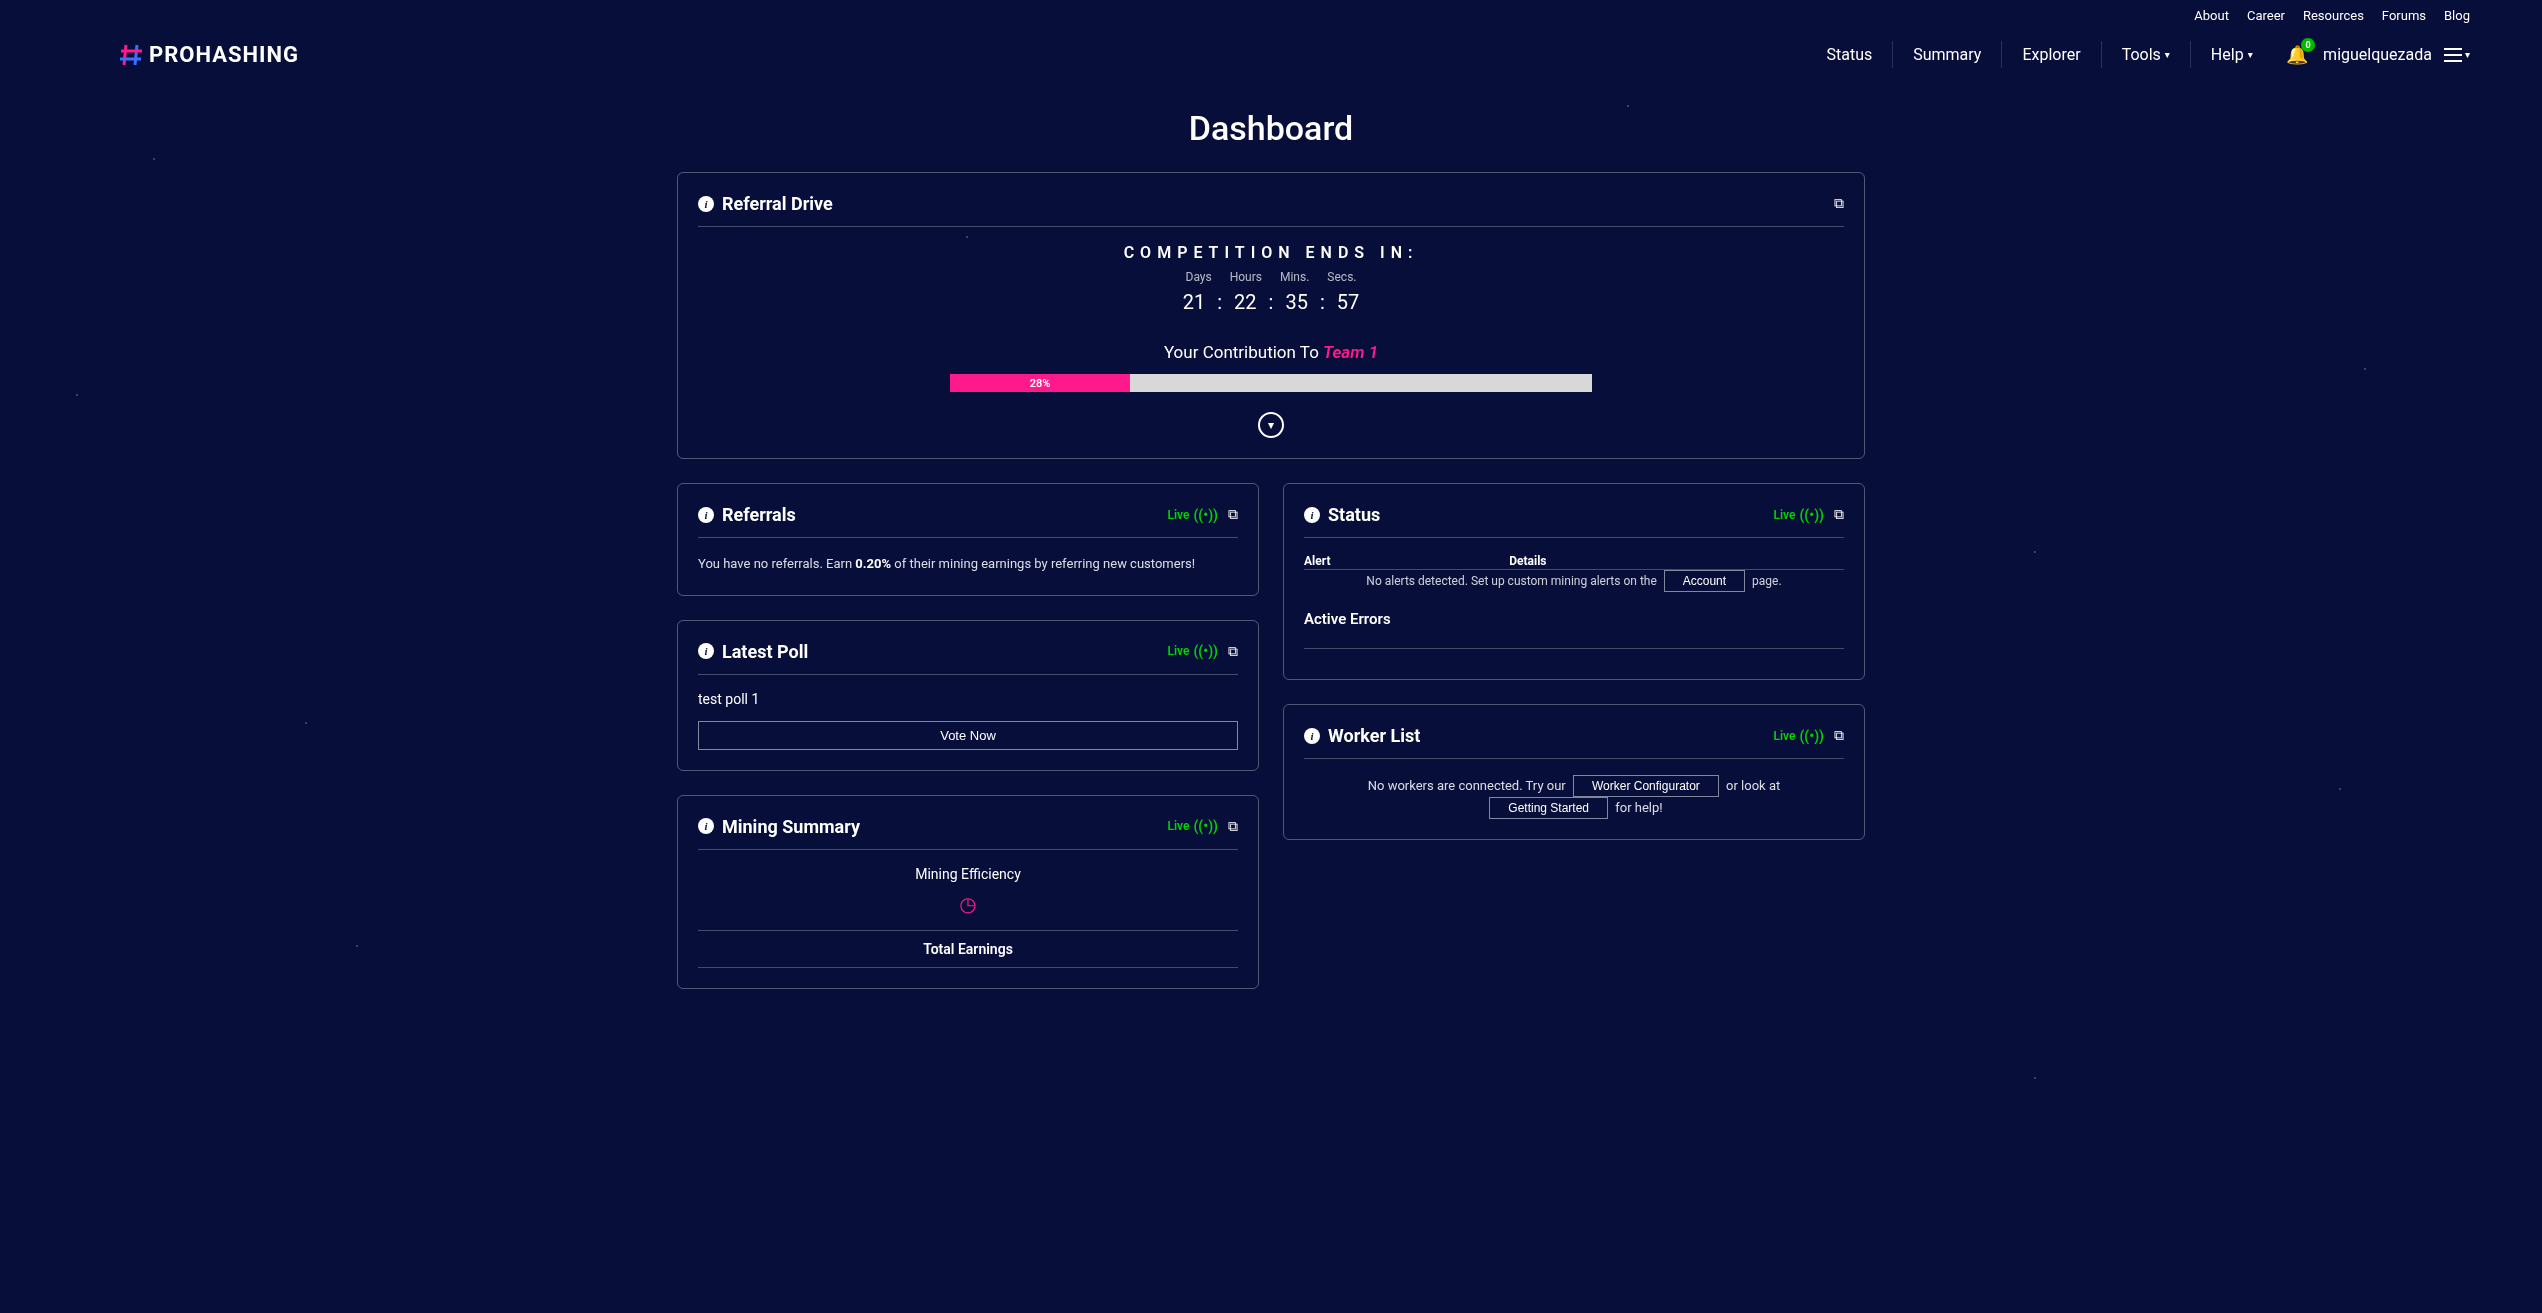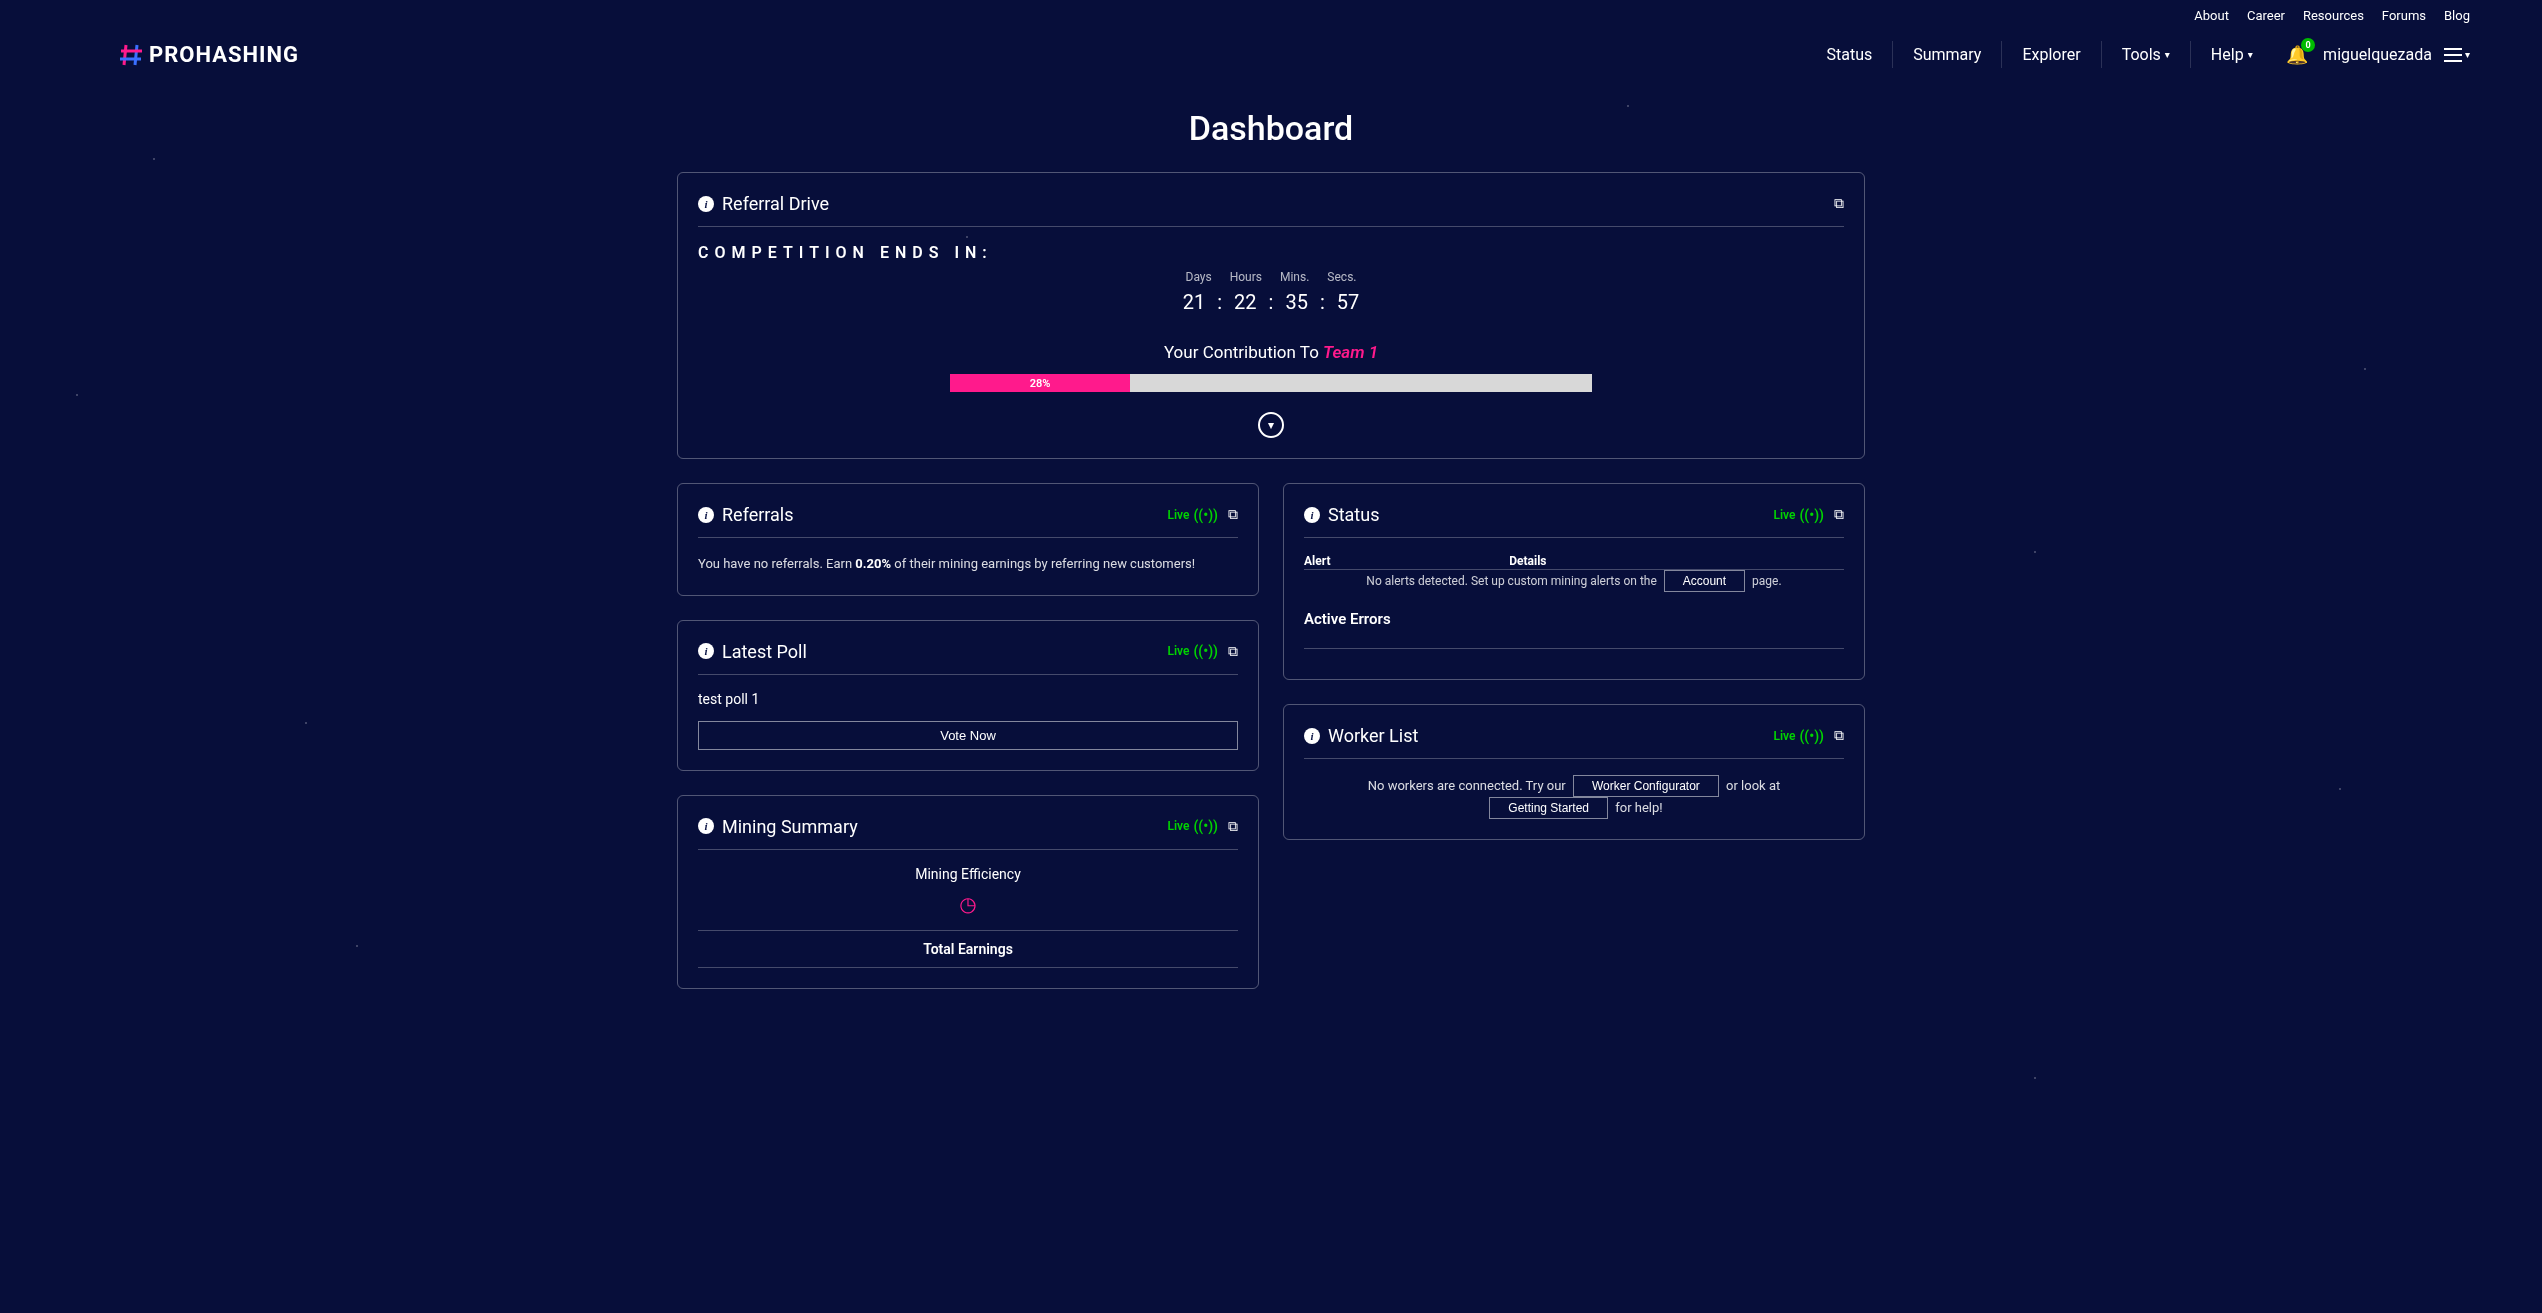--- a/index.html
+++ b/index.html
@@ -65,29 +65,29 @@
       display: flex; align-items: center; justify-content: space-between;
       border-bottom: 1px solid rgba(255,255,255,0.25);
       padding-bottom: 12px; margin-bottom: 16px;
     }
     .panel-title-area { display: flex; align-items: center; gap: 8px; }
     .info-icon {
       width: 16px; height: 16px; border-radius: 50%; background: #fff; color: #0a1445;
       display: inline-flex; align-items: center; justify-content: center;
       font-size: 11px; font-weight: bold; font-style: italic; font-family: Georgia, serif;
     }
-    .panel-title { font-size: 18px; font-weight: 400; }
+    .panel-title { font-size: 18px; font-weight: 700; }
     .panel-actions { display: flex; align-items: center; gap: 10px; }
     .live-badge { color: #00d400; font-size: 12px; font-weight: 600; display: flex; align-items: center; gap: 4px; }
     .live-signal { font-size: 14px; }
     .external-icon {
       cursor: pointer; color: #fff; font-size: 14px;
     }
     .competition-title {
-      text-align: left; font-size: 16px; letter-spacing: 6px; font-weight: 600; margin-bottom: 8px;
+      text-align: center; font-size: 16px; letter-spacing: 6px; font-weight: 600; margin-bottom: 8px;
     }
     .countdown-labels {
       display: flex; justify-content: center; gap: 18px; font-size: 12px;
       color: rgba(255,255,255,0.7); margin-bottom: 6px;
     }
     .countdown-values {
       display: flex; justify-content: center; gap: 12px; font-size: 20px;
       align-items: center; margin-bottom: 28px;
     }
     .contribution { text-align: center; font-size: 17px; margin-bottom: 12px; }

